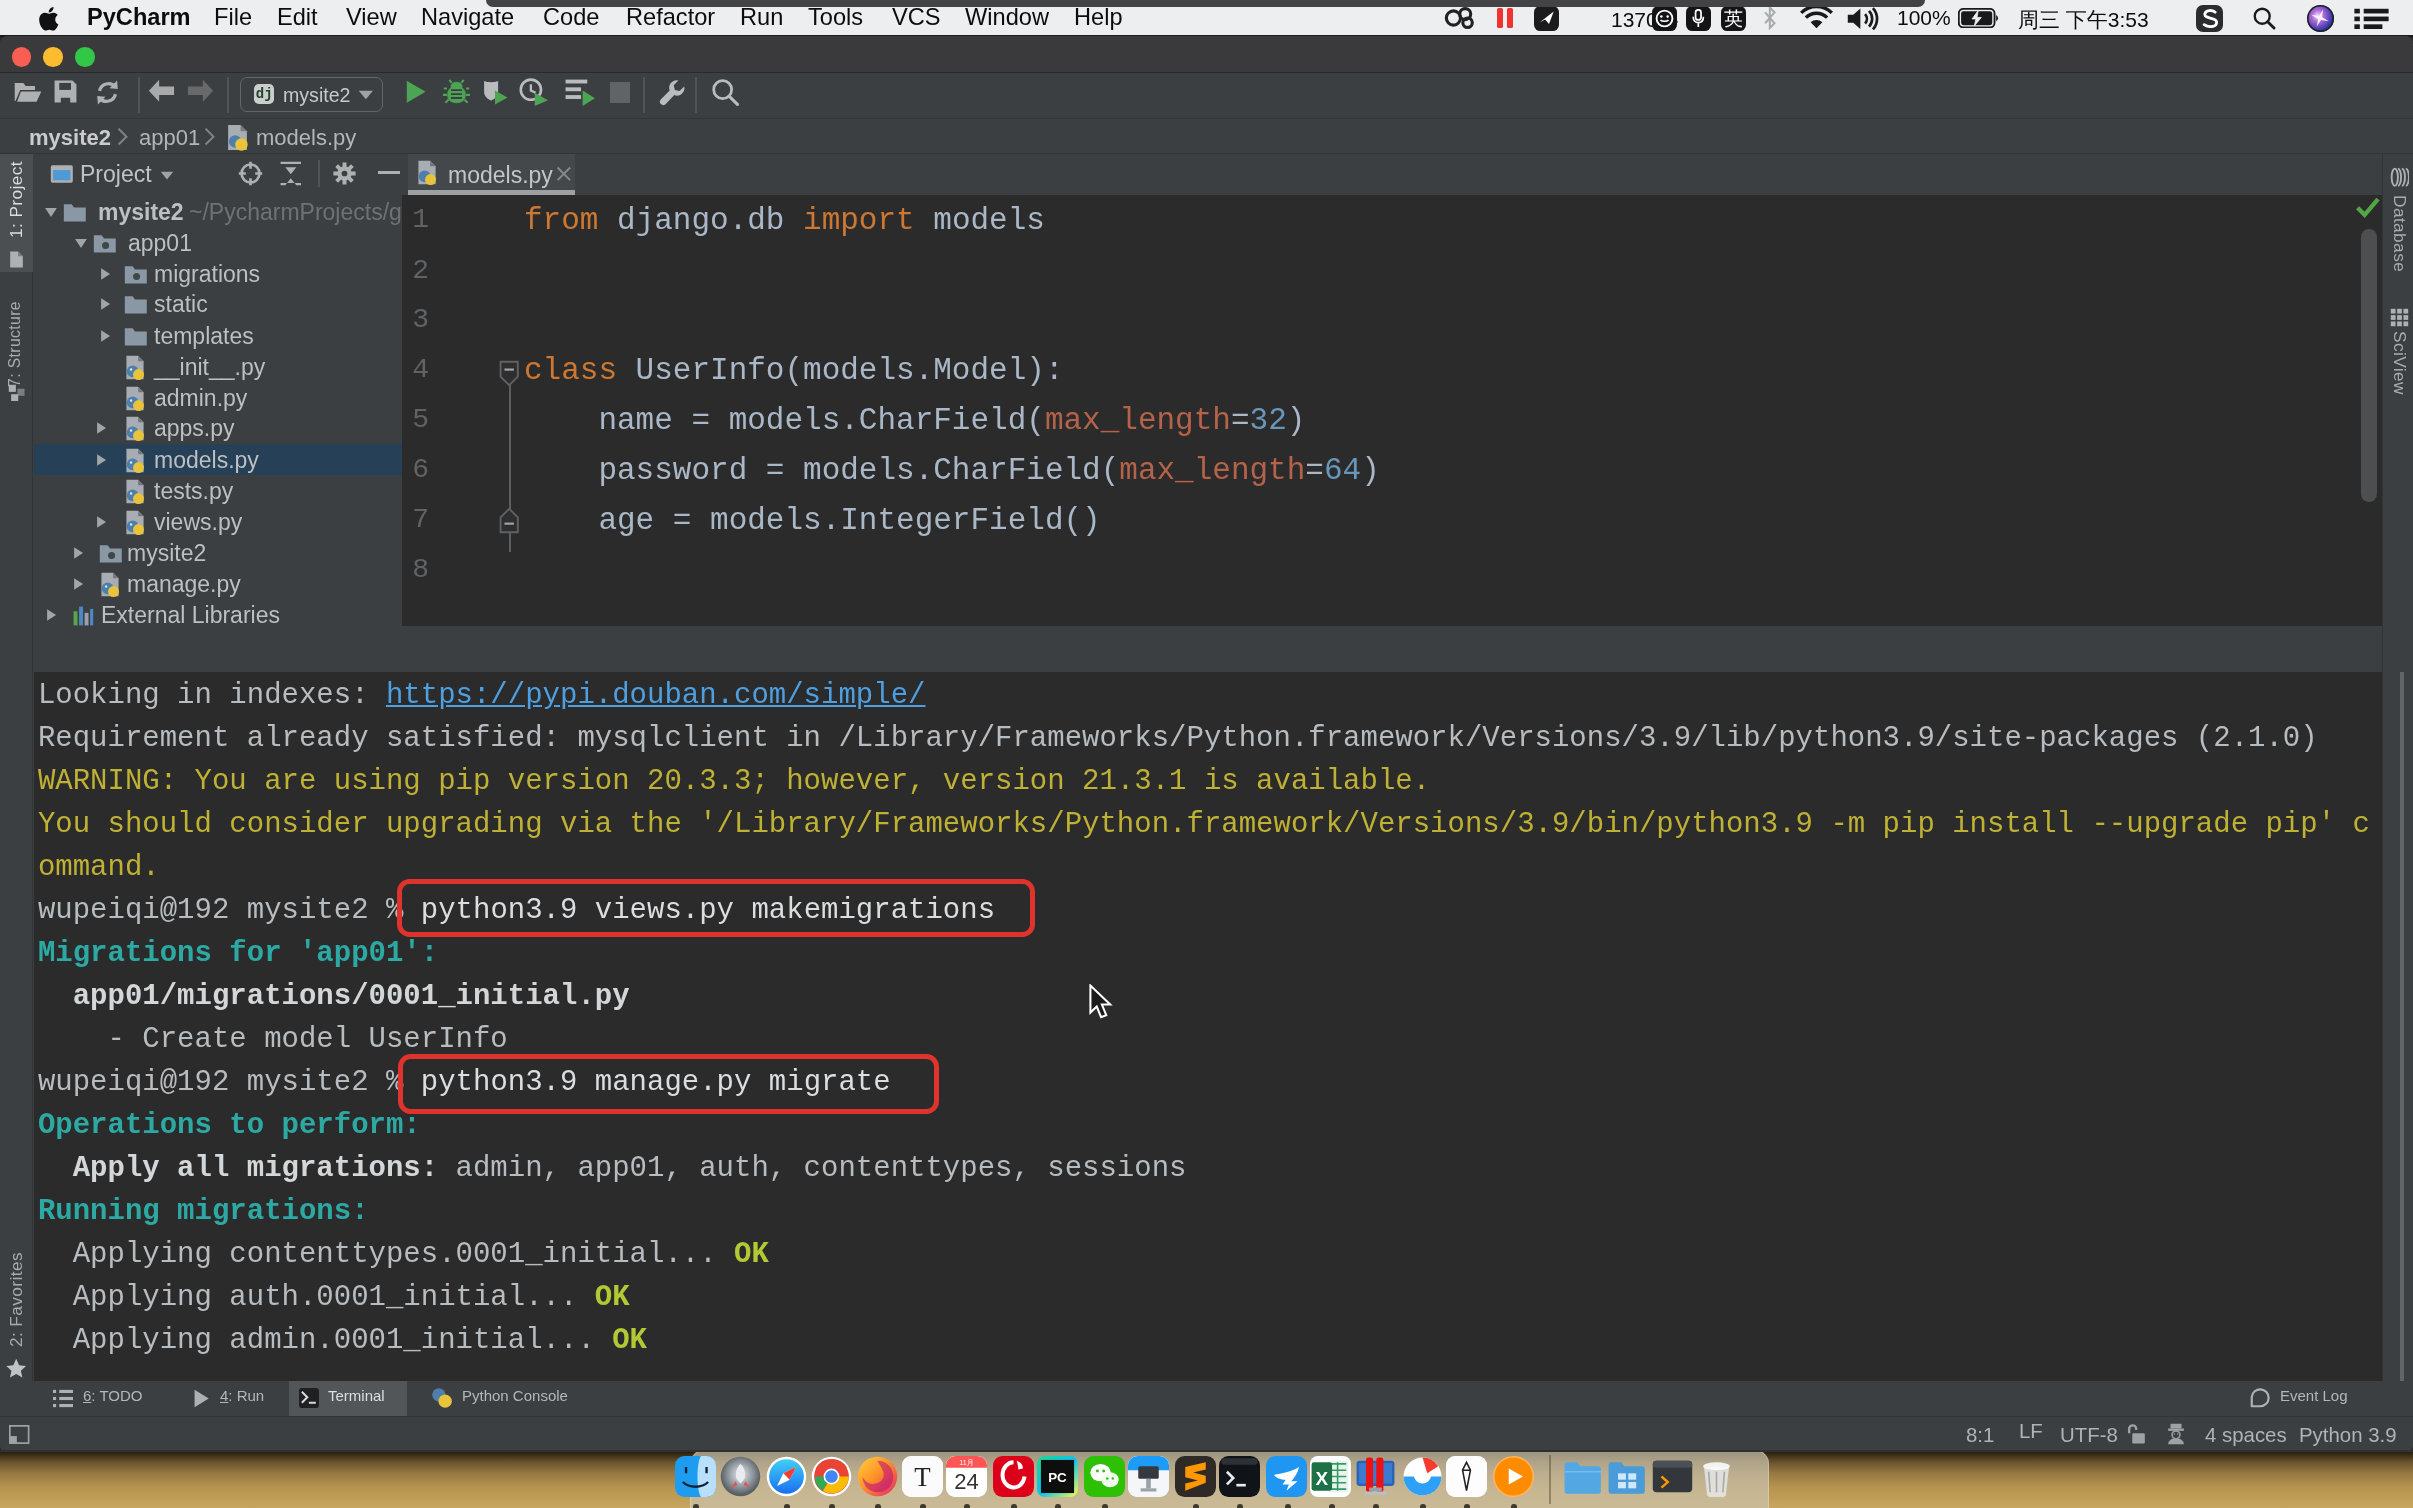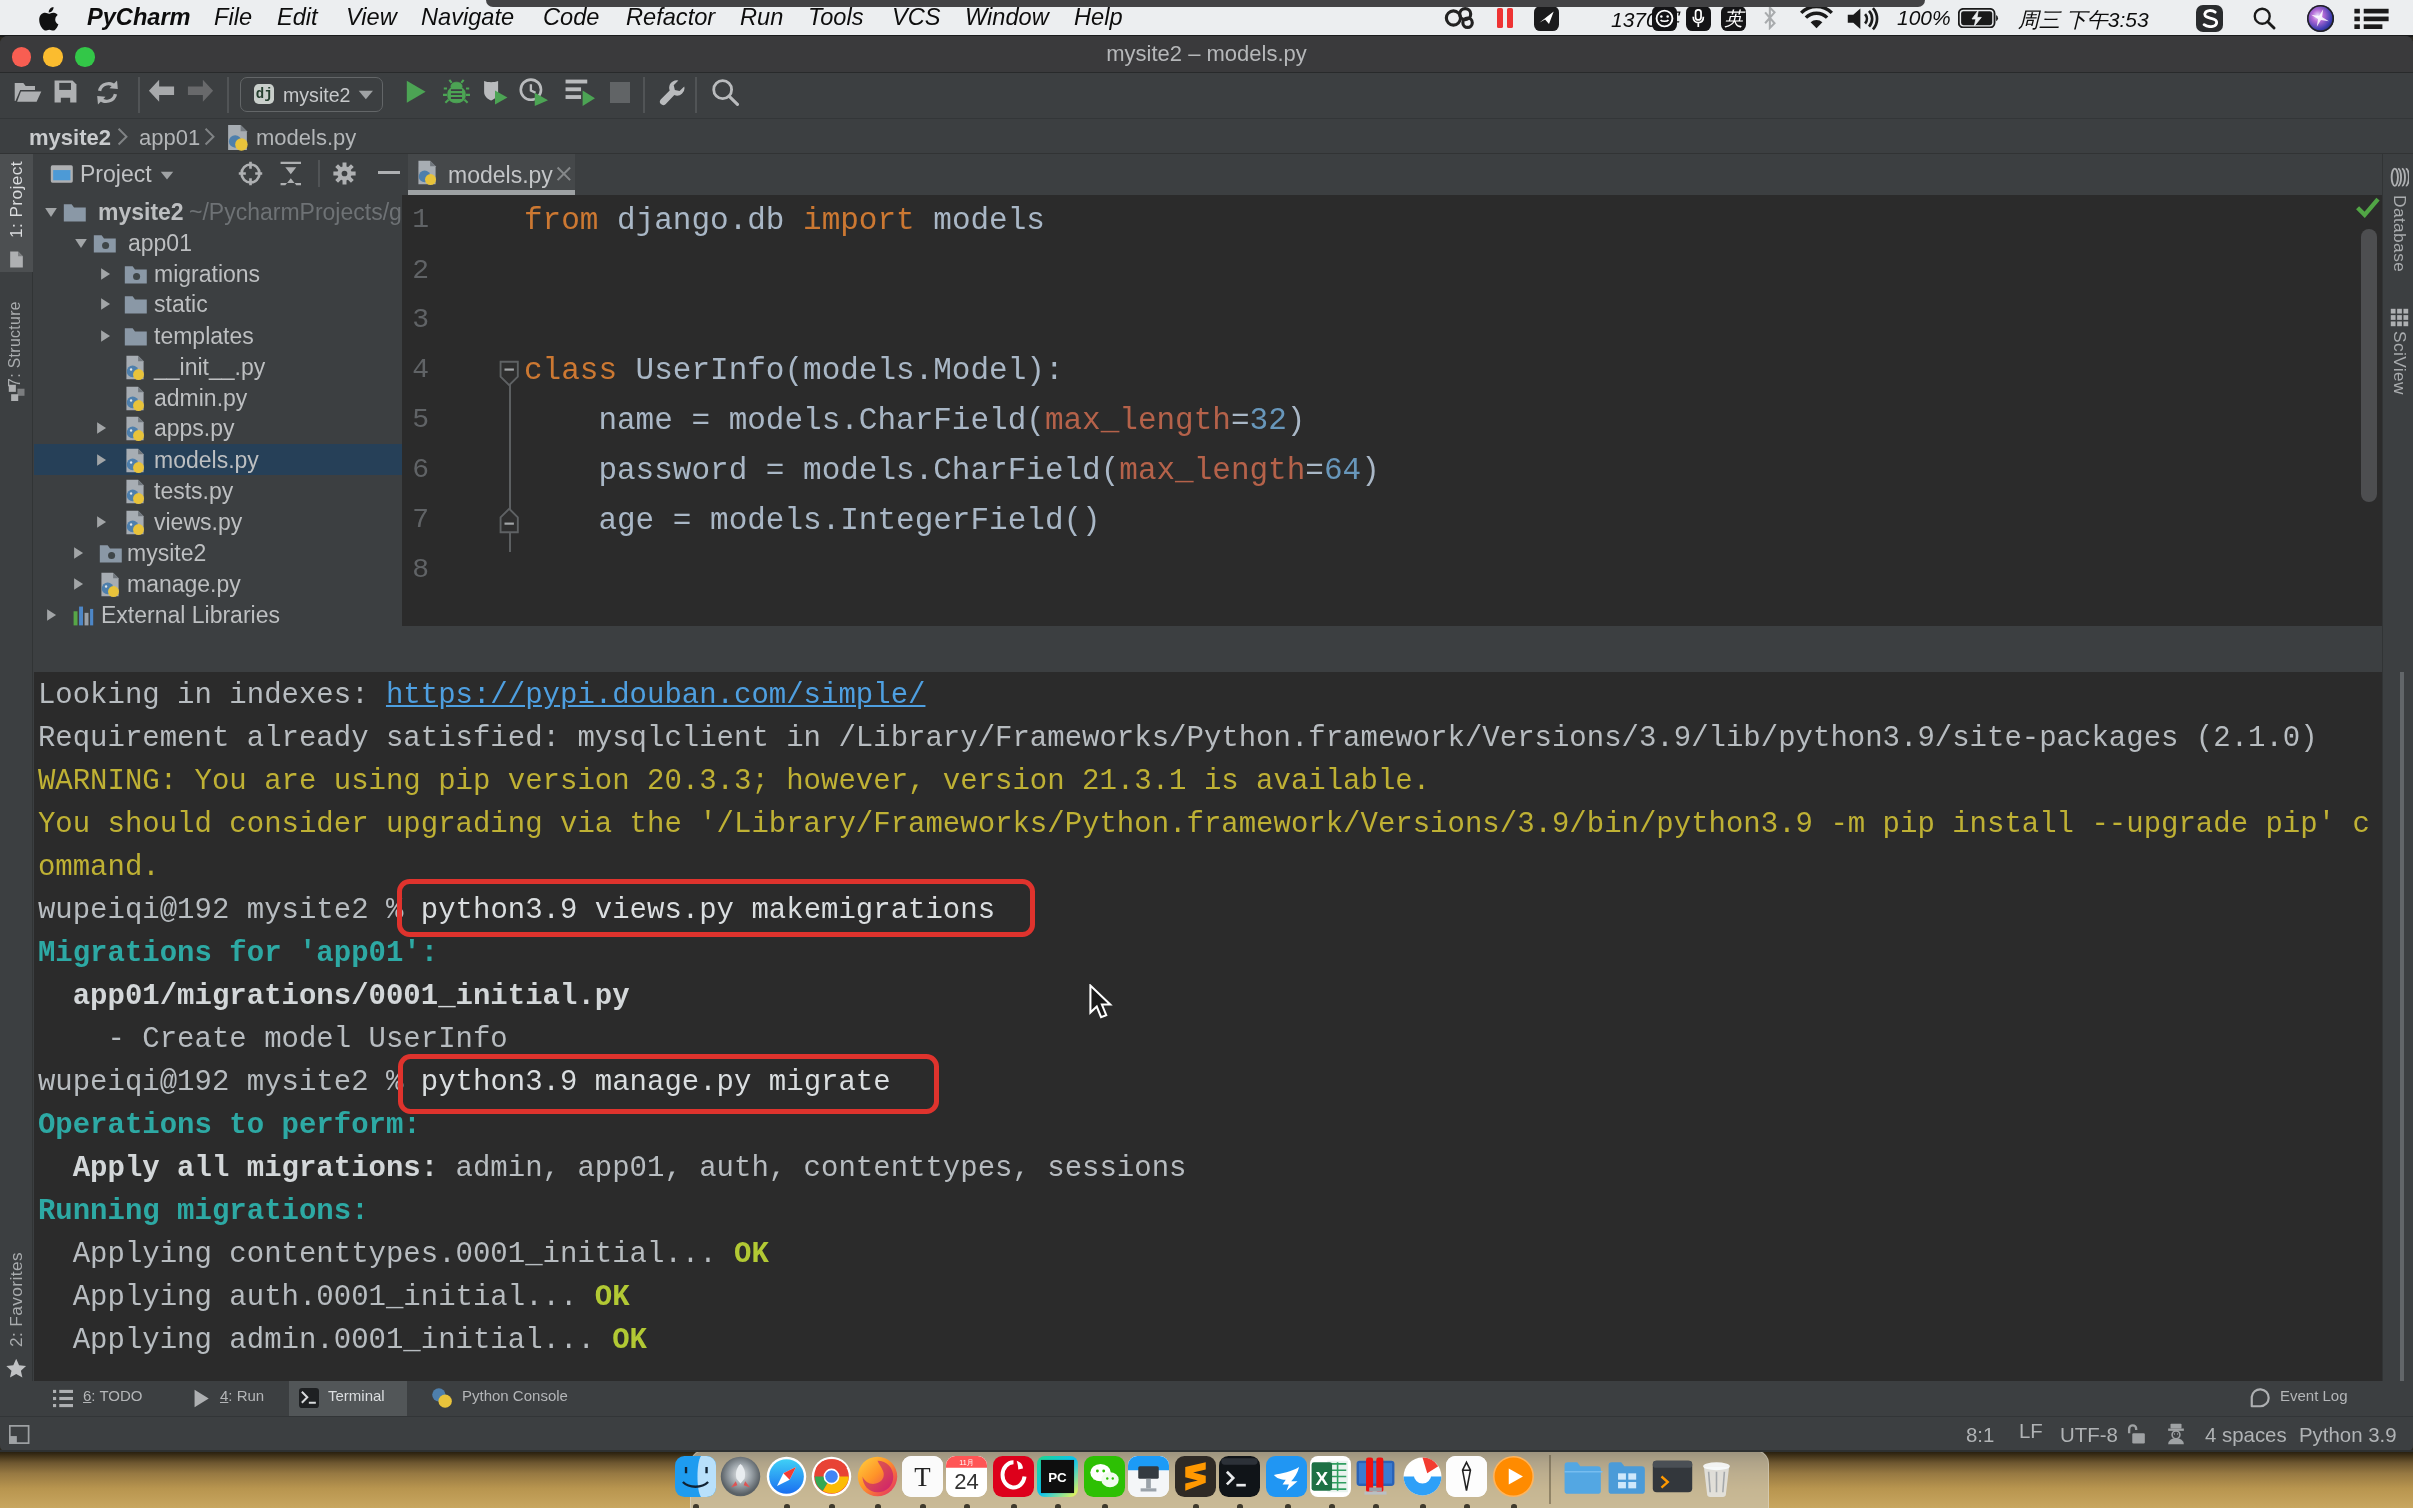--- a/index.html
+++ b/index.html
@@ -3,21 +3,21 @@
 <meta charset="utf-8">
 <style>
   * { margin:0; padding:0; box-sizing:border-box; }
   html,body { width:2413px; height:1508px; overflow:hidden; }
   body { font-family:"Liberation Sans",sans-serif; background:#2c2820; position:relative; }
   .abs { position:absolute; }
   
   #desktop { left:0; top:1450px; width:2413px; height:59px;
     background:linear-gradient(180deg,#1c160c 0%, #3a2d15 8%, #6e5730 22%, #977942 40%, #b8954f 65%, #c9a760 100%); }
   
-  #menubar { left:0; top:0; width:2413px; height:35px; background:#eceef0; color:#0d0d0d; font-size:23.6px;font-style:italic; }
+  #menubar { left:0; top:0; width:2413px; height:35px; background:#eceef0; color:#0d0d0d; font-size:23.6px; }
   #menubar .mi { position:absolute; top:3.9px; white-space:nowrap; }
   #topstrip { left:486px; top:0; width:1439px; height:7px; background:#434345; border-radius:0 0 0 0;
     border-bottom-left-radius:7px; border-bottom-right-radius:7px; }
   
   #win { left:0; top:36px; width:2413px; height:1416px; background:#3c3f41; border-radius:7.9px 7.9px 7px 7px; overflow:hidden; }
   #titlebar { left:0; top:0; width:2413px; height:37px; background:#3a3a3c; border-bottom:1.6px solid #282a2b; }
   .tl { position:absolute; top:11px; width:19.6px; height:19.6px; border-radius:50%; }
   #titletext { left:0; top:4.7px; width:2413px; text-align:center; color:#b5b7b9; font-size:22px; }
   #toolbar { left:0; top:37px; width:2413px; height:46px; background:#3c3f41; border-bottom:0.8px solid #333638; }
   #crumbs { left:0; top:83px; width:2413px; height:35px; background:#3c3f41; border-bottom:1.6px solid #313334; }
@@ -381,21 +381,20 @@
       <rect x="12" y="21" width="24" height="6" fill="#1a1a1a"></rect>
     </svg>
   </div>
   <div id="topstrip" class="abs"></div>
   <div class="abs" style="left:0;top:35px;width:2413px;height:1.6px;background:#1a1b1c;"></div>
   <div id="win" class="abs">
     <div id="titlebar" class="abs"></div>
     <div class="tl abs" style="left:11.8px;background:#f85e52;"></div>
     <div class="tl abs" style="left:43px;background:#fbbc2f;"></div>
     <div class="tl abs" style="left:75px;background:#33c748;"></div>
-    <div id="titletext" class="abs">mysite2 – models.py</div>
     <div id="toolbar" class="abs">
       <svg class="abs" style="left:12.6px;top:6.3px" width="30" height="25" viewBox="0 0 38 32">
         <path d="M2 28 V5 h11 l3 4 h12 v5 H9 L3 28 Z" fill="#aeb0b2"></path>
         <path d="M10 16 h26 l-6 13 H5 Z" fill="#aeb0b2"></path>
       </svg>
       <svg class="abs" style="left:53px;top:6.3px" width="25" height="25" viewBox="0 0 32 32">
         <path d="M2 2 h23 l5 5 v23 H2 Z" fill="#aeb0b2"></path>
         <rect x="8" y="5" width="15" height="9" fill="#3c3f41"></rect>
         <rect x="10" y="24" width="12" height="8" fill="#3c3f41"></rect>
       </svg>

